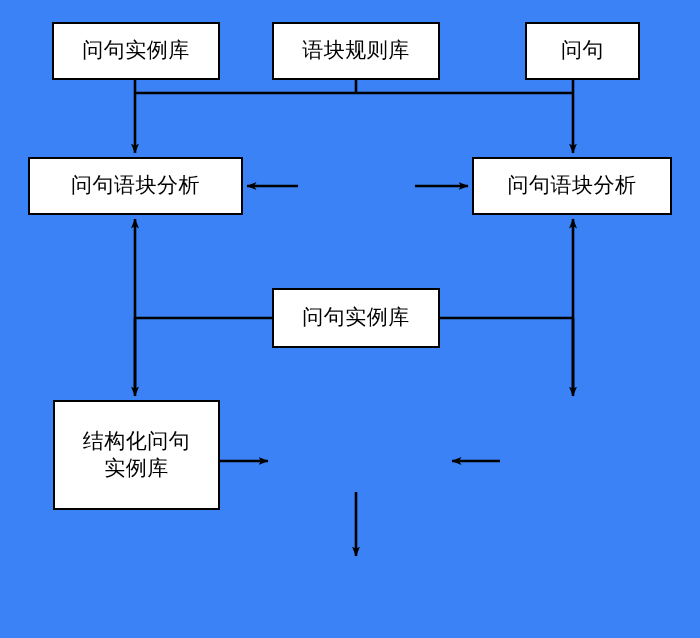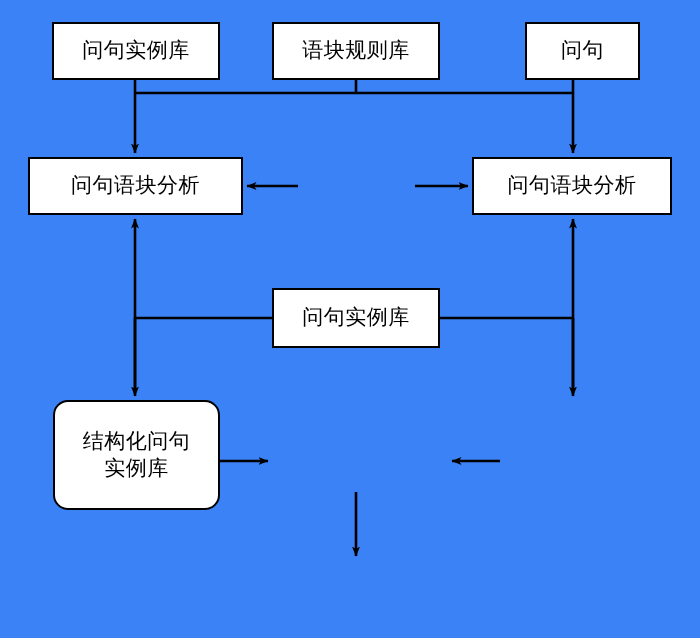--- a/index.html
+++ b/index.html
@@ -71,16 +71,16 @@
 
     </g>
   </svg>
 
   <div class="node" style="left: 52px; top: 22px; width: 168px; height: 58px;">问句实例库</div>
   <div class="node" style="left: 272px; top: 22px; width: 168px; height: 58px;">语块规则库</div>
   <div class="node" style="left: 525px; top: 22px; width: 115px; height: 58px;">问句</div>
   <div class="node" style="left: 28px; top: 157px; width: 215px; height: 58px;">问句语块分析</div>
   <div class="node" style="left: 472px; top: 157px; width: 200px; height: 58px;">问句语块分析</div>
   <div class="node" style="left: 272px; top: 288px; width: 168px; height: 60px;">问句实例库</div>
-  <div class="node two-line" style="left: 53px; top: 400px; width: 167px; height: 110px; border-radius: 15px;">结构化问句
+  <div class="node two-line" style="left: 53px; top: 400px; width: 167px; height: 110px;">结构化问句
 实例库</div>
 
 </div>
 
 </body></html>

